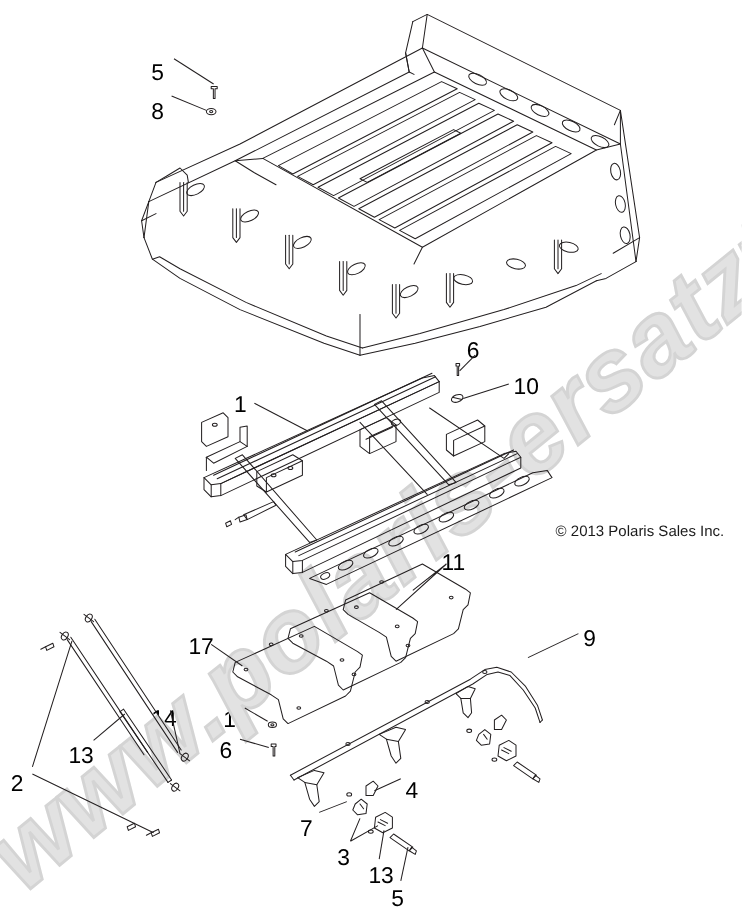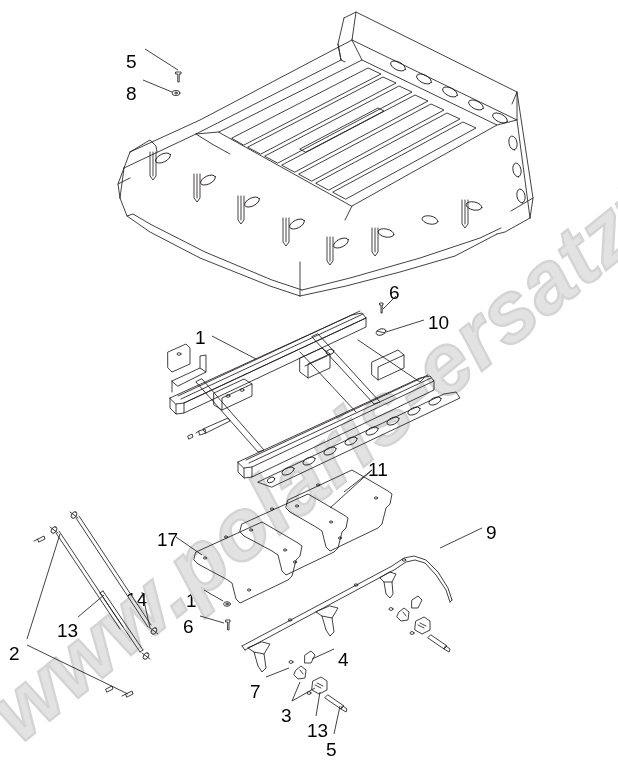--- a/index.html
+++ b/index.html
@@ -341,14 +341,15 @@
   <div class="cal" style="left:126px;top:590px;">14</div>
   <div class="cal" style="left:57px;top:621px;">13</div>
   <div class="cal" style="left:9px;top:644px;">2</div>
   <div class="cal" style="left:486px;top:523px;">9</div>
   <div class="cal" style="left:338px;top:650px;">4</div>
   <div class="cal" style="left:250px;top:682px;">7</div>
   <div class="cal" style="left:281px;top:706px;">3</div>
   <div class="cal" style="left:307px;top:721px;">13</div>
   <div class="cal" style="left:326px;top:740px;">5</div>
 
+  <div class="copy" style="left:463px;top:436px;">© 2013 Polaris Sales Inc.</div>
 
 </div>
 
 </body></html>

